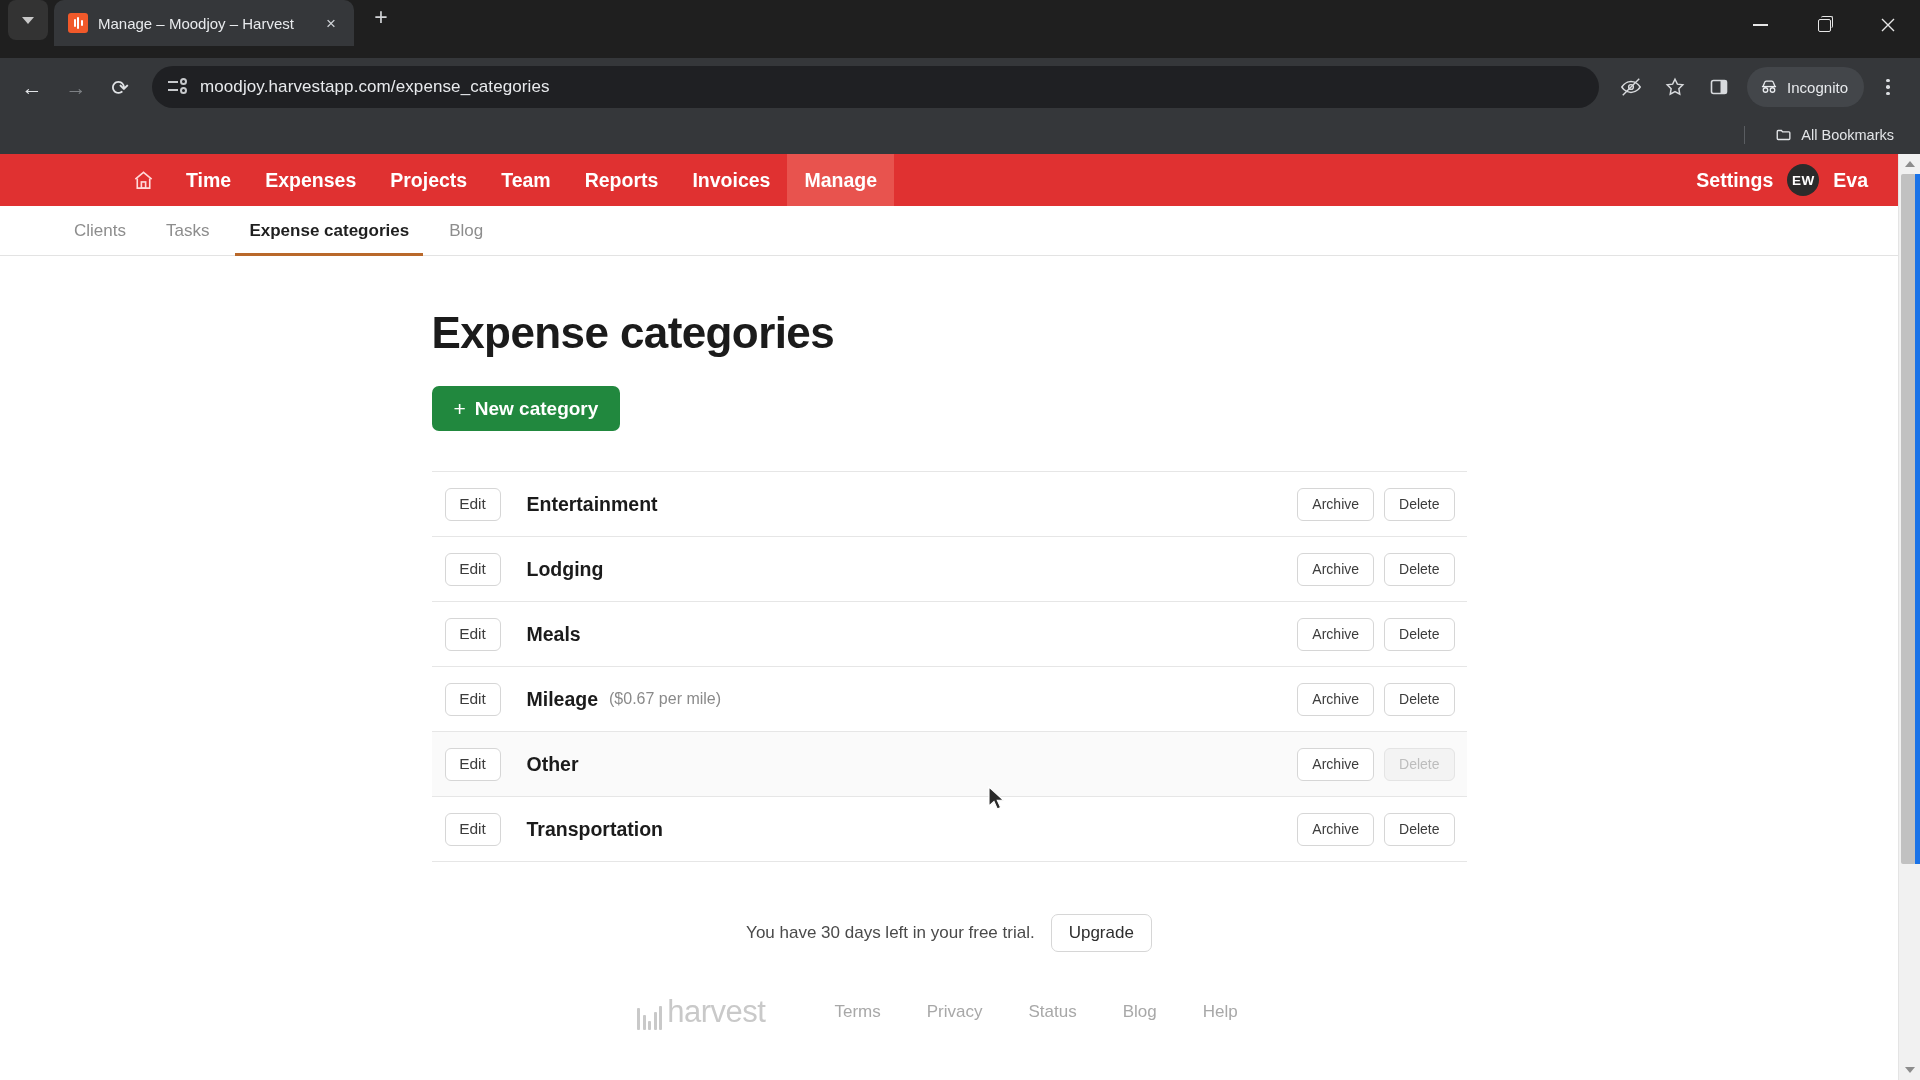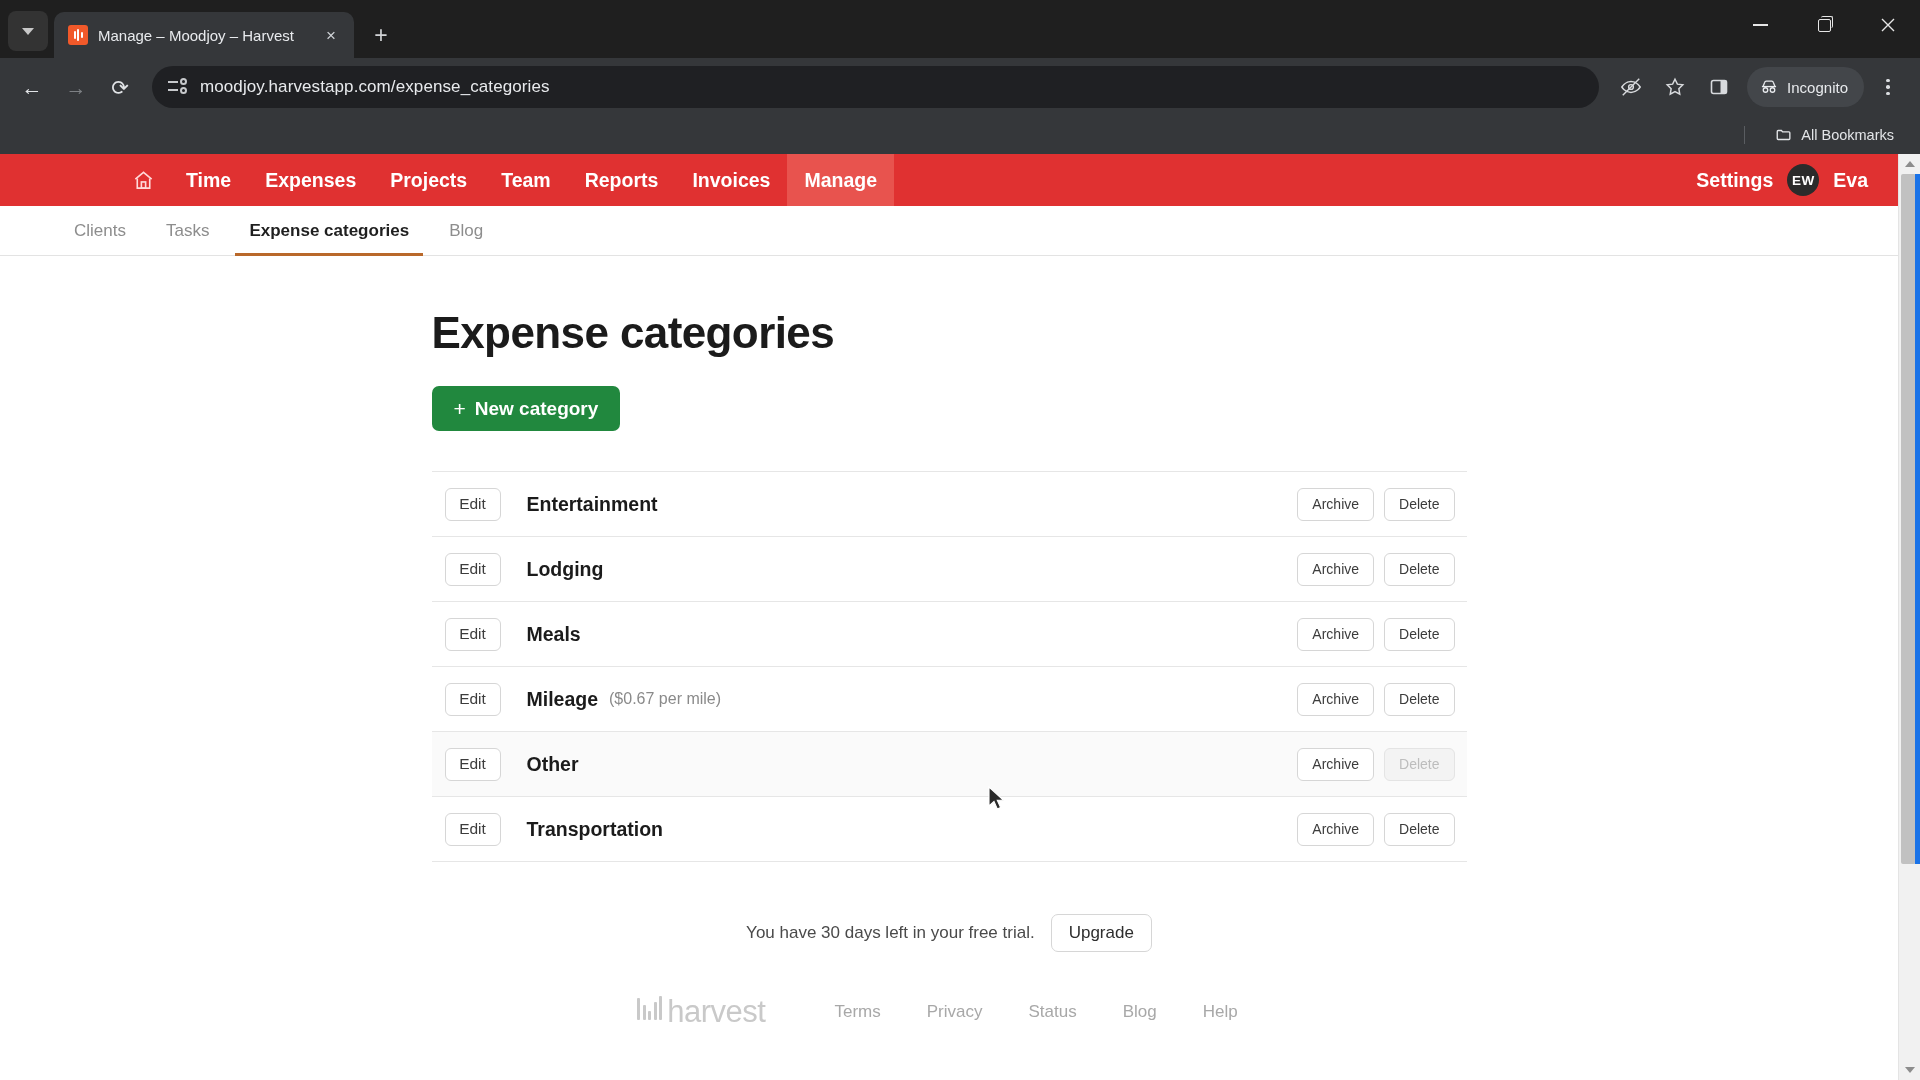--- a/index.html
+++ b/index.html
@@ -8,21 +8,21 @@
     overflow: hidden;
     font-family: "Liberation Sans", sans-serif;
     background: #ffffff;
   }
 
   
   .browser { width: 1920px; height: 1080px; display: flex; flex-direction: column; }
 
   .tabstrip {
     height: 58px; background: #1f1f1f;
-    display: flex; align-items: flex-end; position: relative;
+    display: flex; position: relative;
     flex: 0 0 58px;
   }
   .tabstrip-left-btn {
     width: 40px; height: 40px; margin: 0 6px 7px 8px;
     border-radius: 8px; background: #333333;
     display: flex; align-items: center; justify-content: center;
   }
   .chev-down { width: 0; height: 0; border-left: 6px solid transparent; border-right: 6px solid transparent; border-top: 7px solid #c8c8c8; }
 
   .tab {
@@ -175,21 +175,21 @@
   }
   .trial-text { font-size: 17px; color: #4a4a4a; }
   .btn-upgrade {
     height: 38px; padding: 0 17px; border: 1px solid #d6d6d6; border-radius: 7px;
     background: #fff; color: #2e2e2e; font-size: 17px; font-family: inherit;
   }
 
   .footer {
     margin-top: 42px; display: flex; align-items: center; justify-content: center; gap: 0;
   }
-  .harvest-logo { display: flex; align-items: flex-start; gap: 5px; margin-right: 46px; }
+  .harvest-logo { display: flex; align-items: flex-end; gap: 5px; margin-right: 46px; }
   .hl-bars { display: flex; align-items: flex-end; gap: 2.5px; height: 26px; }
   .hl-bars i { display: block; width: 3px; background: #c9c9c9; border-radius: 1px; }
   .hl-bars i:nth-child(1) { height: 22px; }
   .hl-bars i:nth-child(2) { height: 15px; }
   .hl-bars i:nth-child(3) { height: 9px; }
   .hl-bars i:nth-child(4) { height: 18px; }
   .hl-bars i:nth-child(5) { height: 24px; }
   .hl-word { font-size: 31px; color: #c9c9c9; letter-spacing: -.5px; }
   .footer-link { font-size: 17px; color: #a8a8a8; margin: 0 23px; }
 

